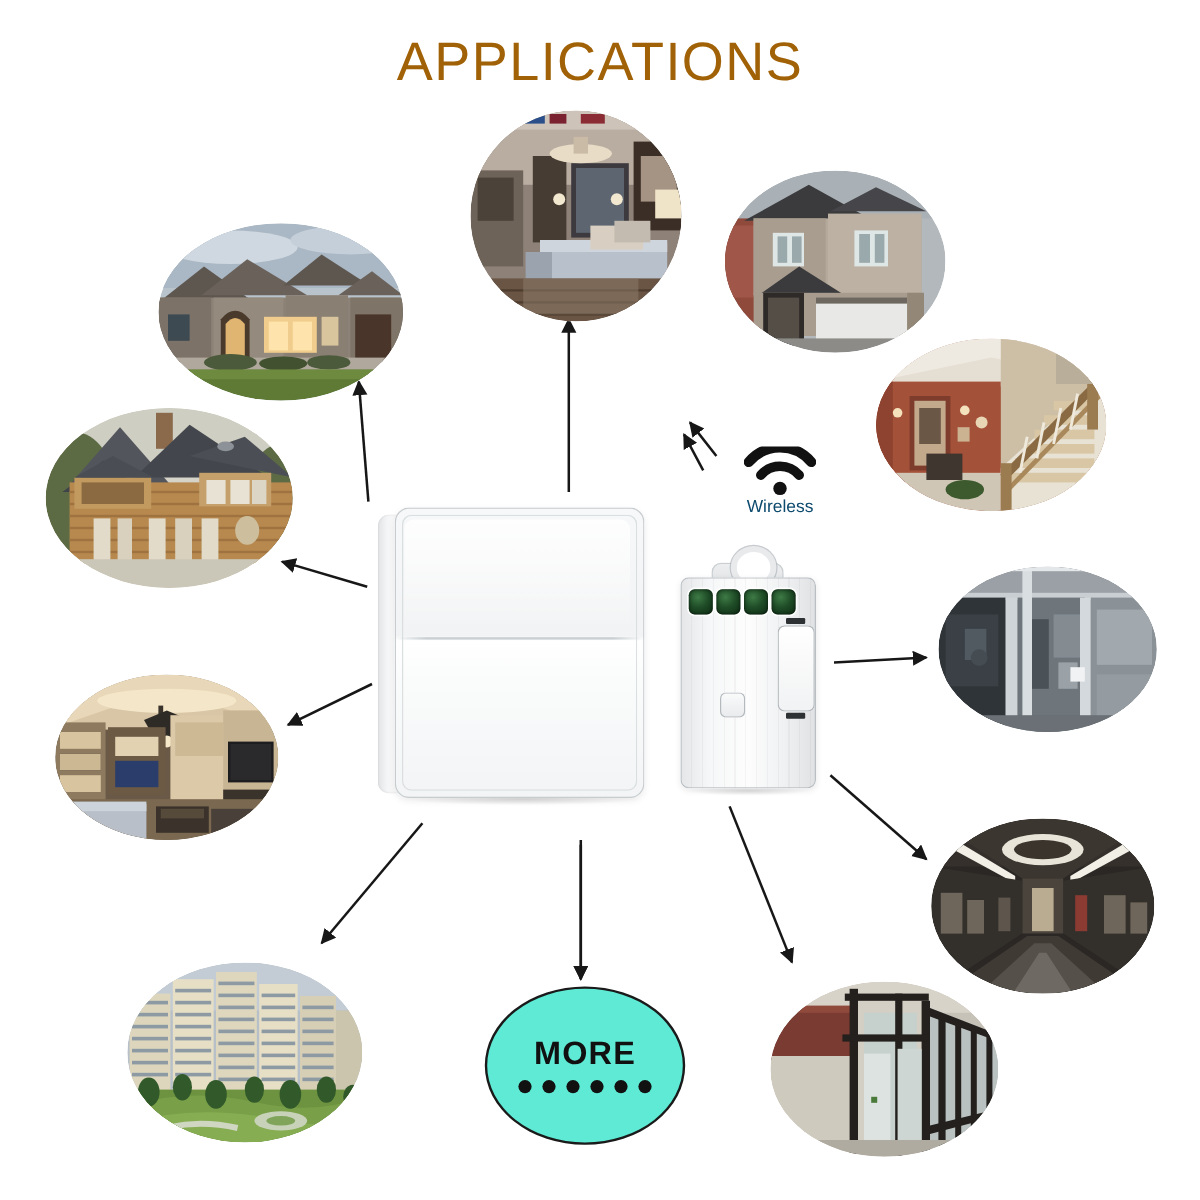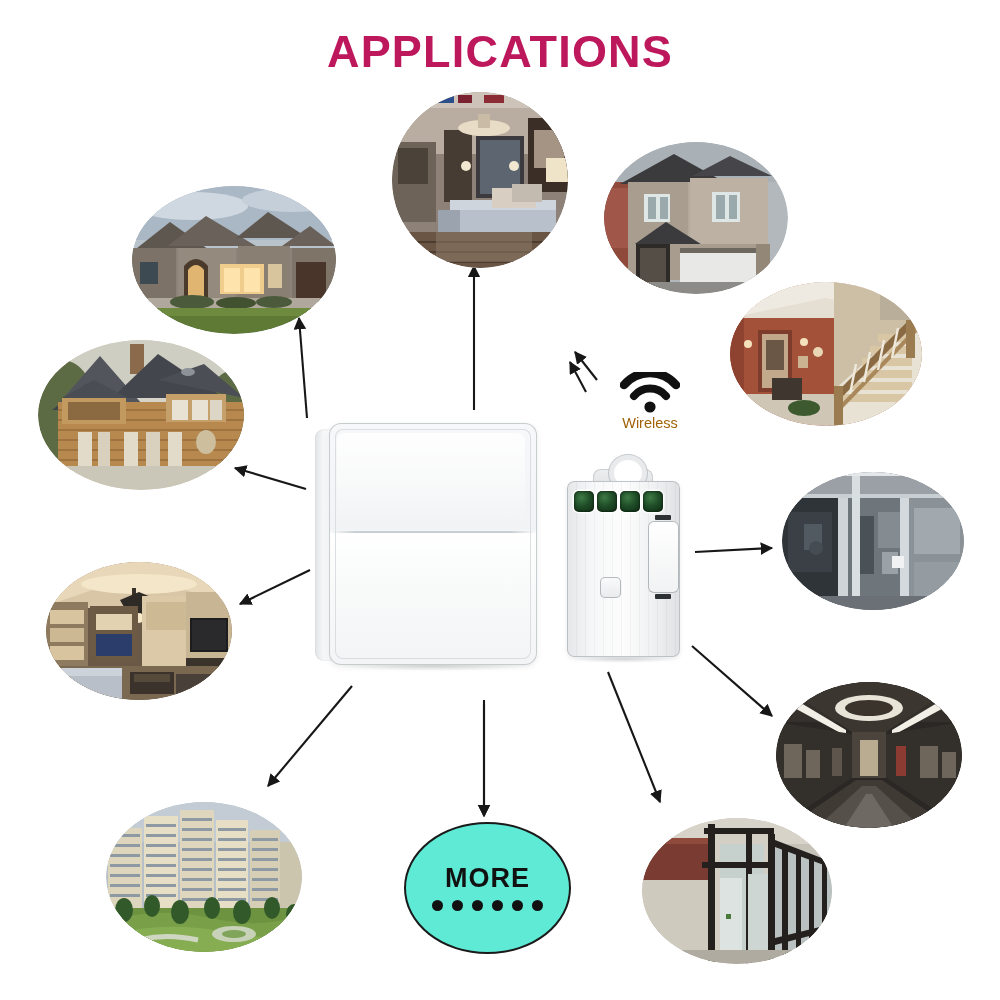--- a/index.html
+++ b/index.html
@@ -24,23 +24,23 @@
   }
 
   
   #title {
     position: absolute;
     left: 0;
     top: 26px;
     width: 1000px;
     text-align: center;
     font-size: 45px;
-    font-weight: bold;
+    font-weight: normal;
     letter-spacing: 1.2px;
-    color: #be185d;
+    color: #a16207;
     font-family: "Liberation Sans", sans-serif;
   }
 
   
   #connectors {
     position: absolute;
     left: 0;
     top: 0;
     width: 1000px;
     height: 1000px;
@@ -100,21 +100,21 @@
   #wireless {
     position: absolute;
     left: 604px;
     top: 372px;
     width: 92px;
     height: 62px;
     text-align: center;
   }
   #wireless-label {
     font-size: 14.5px;
-    color: #a16207;
+    color: #0c4a6e;
     font-family: "Liberation Sans", sans-serif;
     margin-top: 1px;
   }
 
   
   #switch {
     position: absolute;
     left: 315px;
     top: 423px;
     width: 222px;

